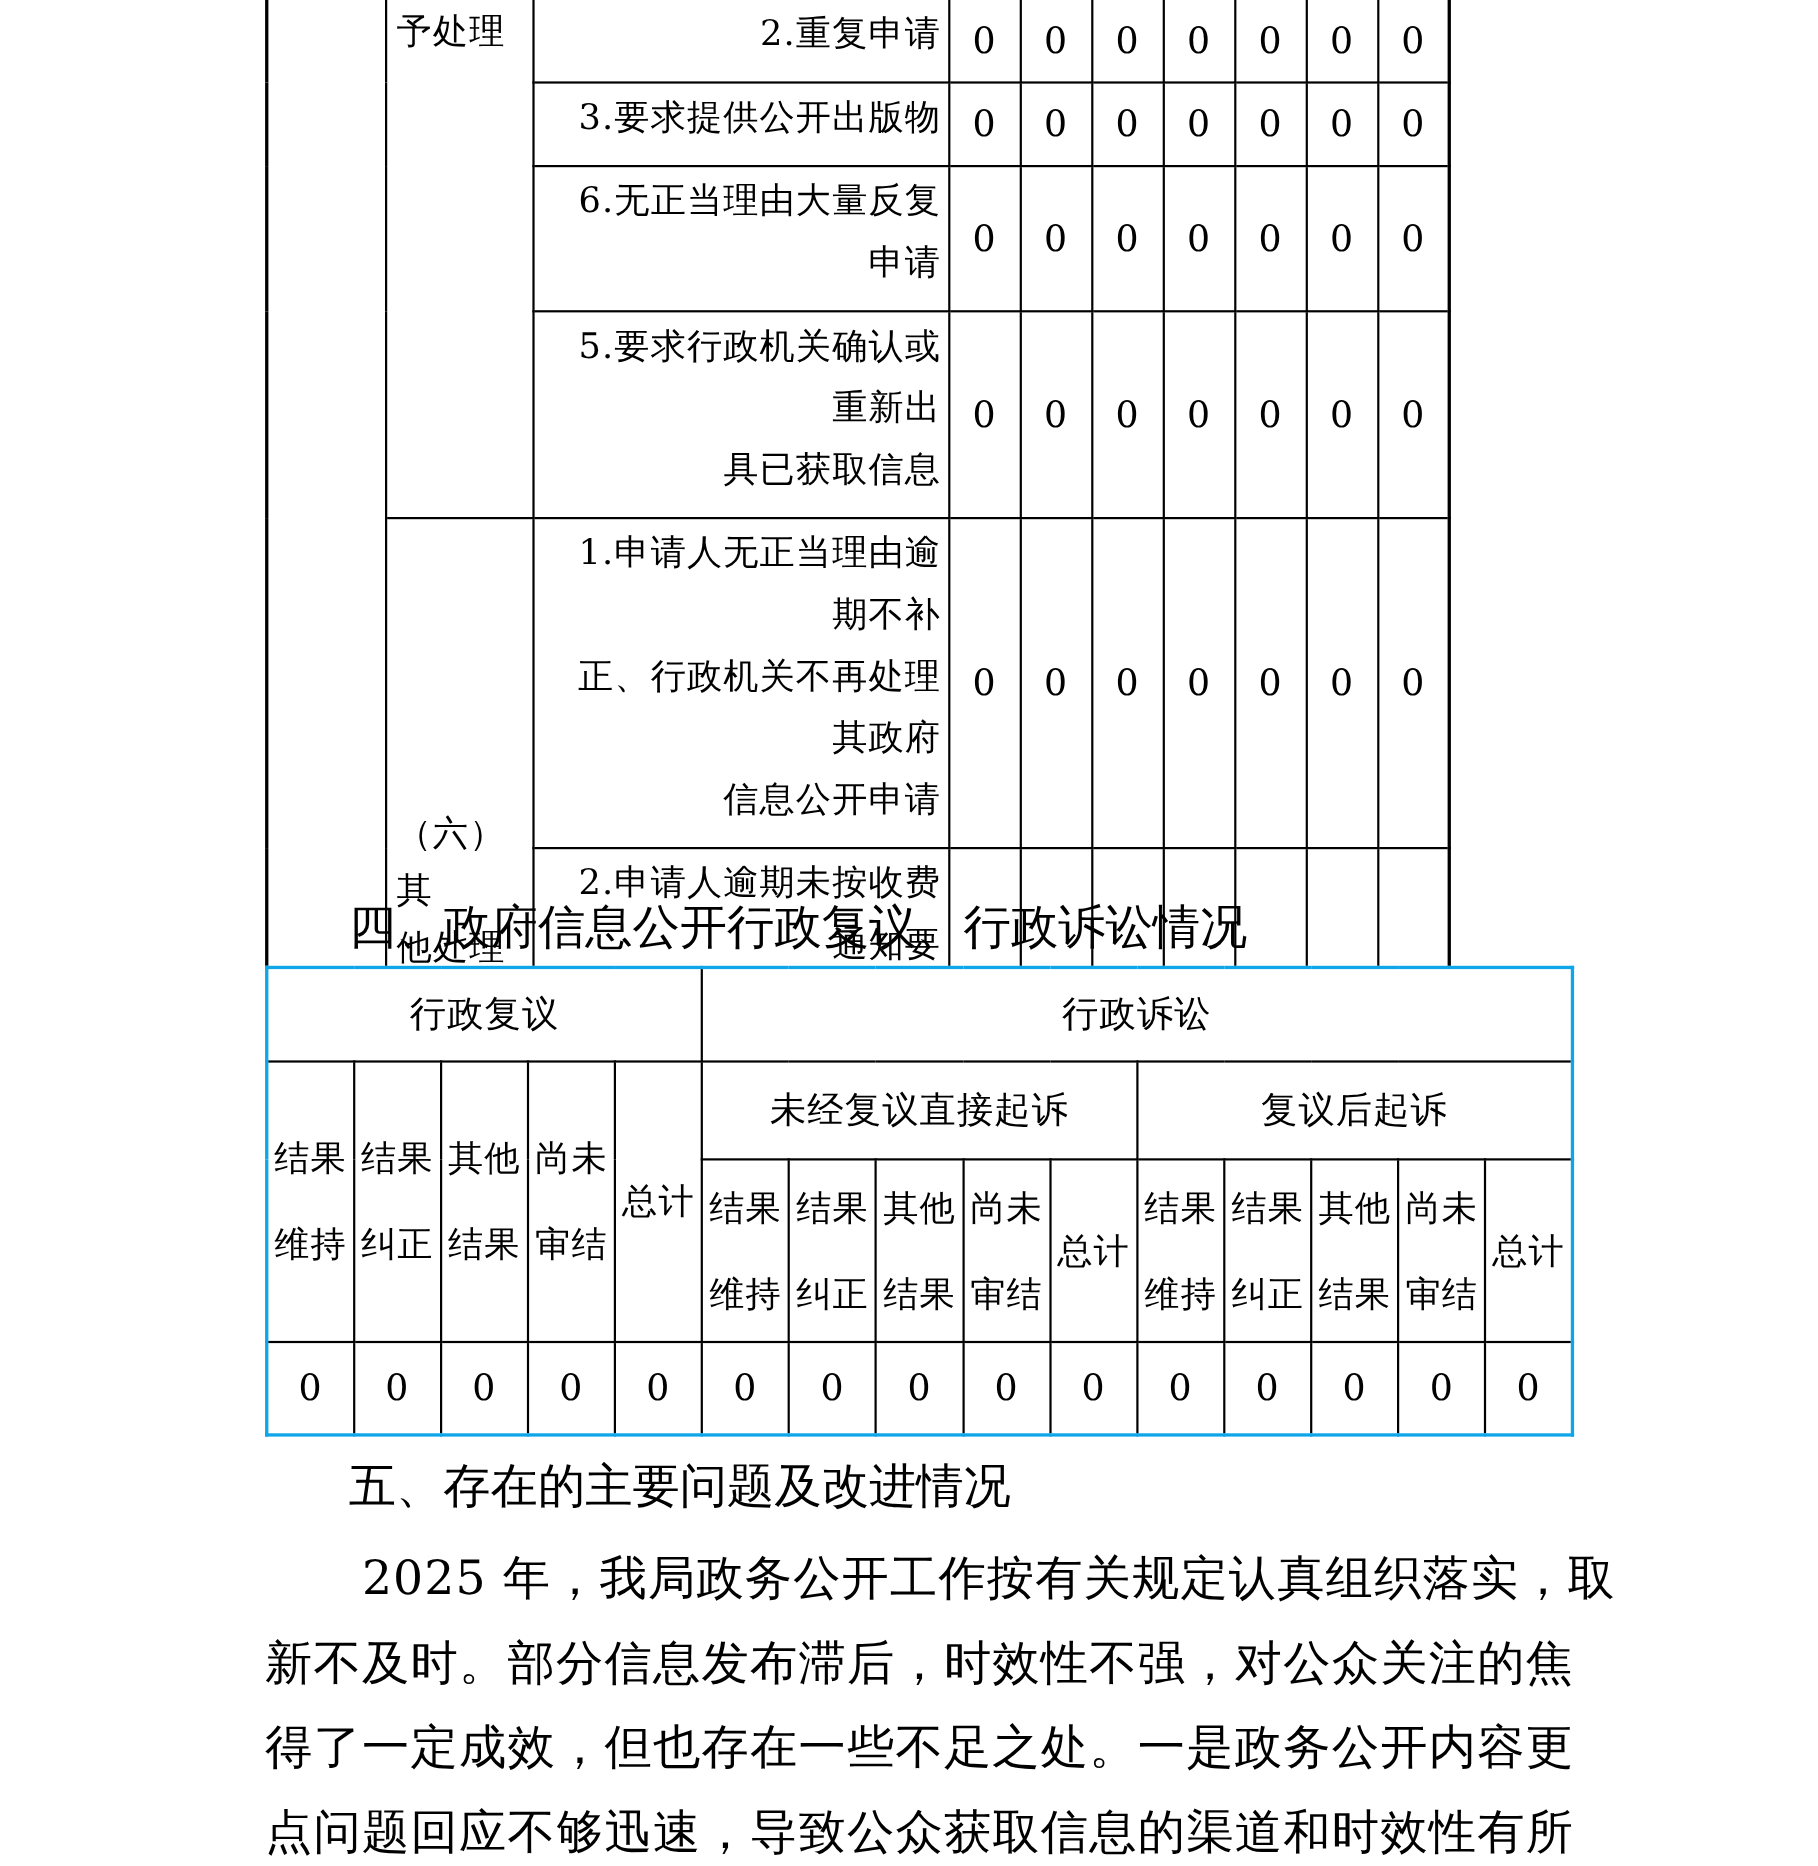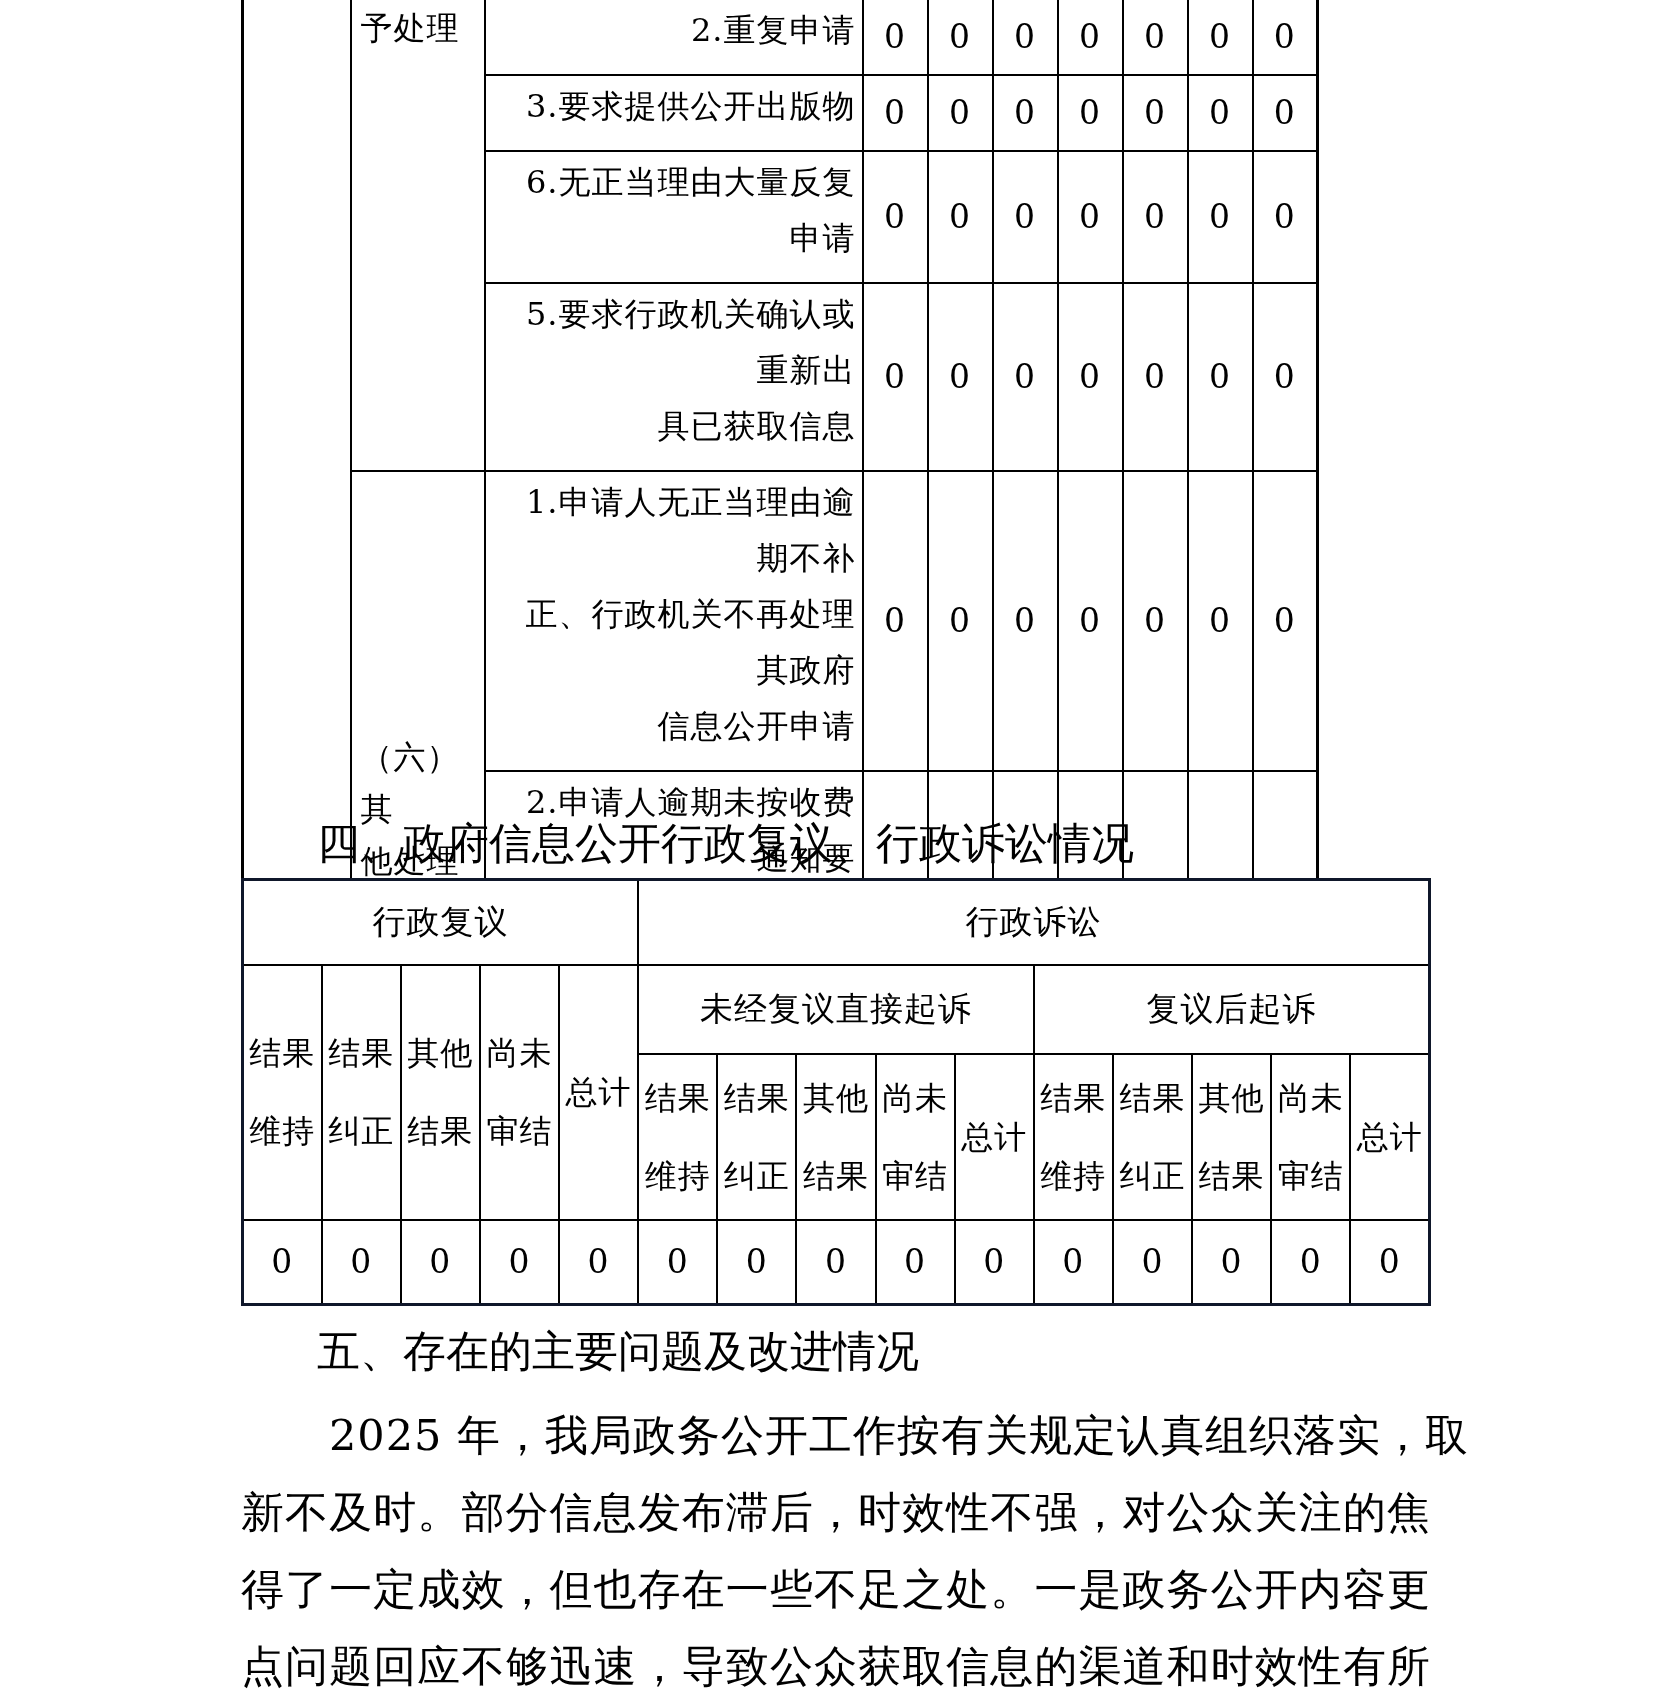--- a/index.html
+++ b/index.html
@@ -50,21 +50,21 @@
     vertical-align: top;
     padding-top: 6px;
     line-height: 44px;
   }
   .t1 .total-lbl { padding-left: 13px; }
   .num { text-align: center; line-height: 1.1; font-size: 33px; }
   
   .t2 {
     left: 241px; top: 878px;
     width: 1190px;
-    border: 3px solid #0f172a;
+    border: 3px solid #0ea5e9;
   }
   .t2 td { text-align: center; }
   .t2 .ghdr { font-size: 33px; }
   .t2 .hdr {
     white-space: pre-line;
     line-height: 78px;
     padding: 0;
   }
   
   .sec-heading {

